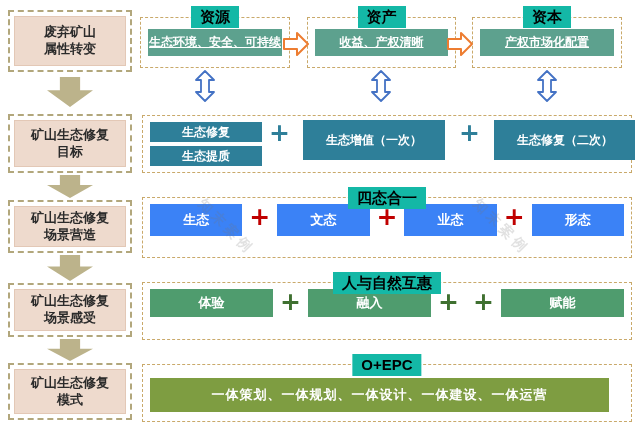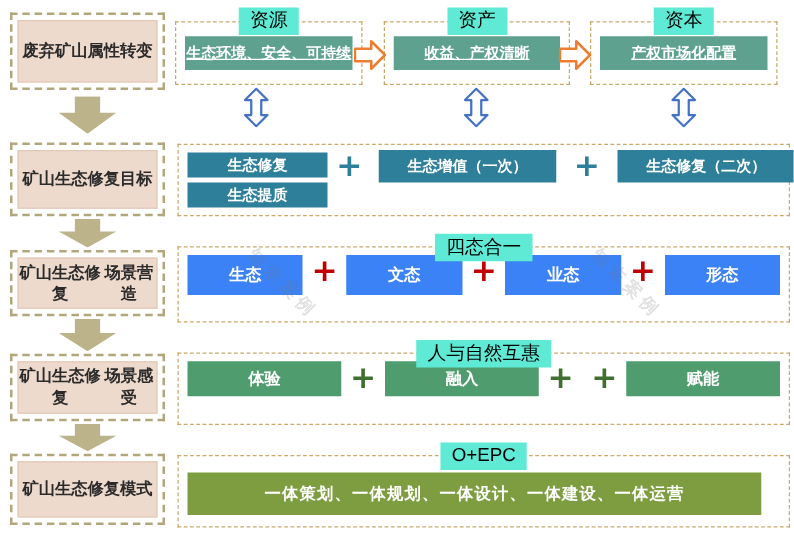--- a/index.html
+++ b/index.html
@@ -4,49 +4,49 @@
 <style>
   html,body{margin:0;padding:0;background:#fff;}
   .canvas{
     position:relative;width:635px;height:431px;background:#ffffff;overflow:hidden;
     font-family:"Liberation Sans","DejaVu Sans",sans-serif;color:#1a1a1a;
   }
   
   .lstep{position:absolute;left:8px;width:124px;border:2px dashed #b2a77c;background:#fff;
     box-sizing:border-box;padding:4px;}
   .lstep-inner{background:#eedacd;border:1px solid #e3c8b6;height:100%;box-sizing:border-box;
-    display:flex;flex-direction:row;align-items:center;justify-content:center;
+    display:flex;flex-direction:column;align-items:center;justify-content:center;
     font-weight:bold;font-size:13px;line-height:1.3;color:#2b2b2b;text-align:center;}
   .darrow{position:absolute;left:47px;width:46px;background:#bcb38b;
     clip-path:polygon(28% 0,72% 0,72% 44%,100% 44%,50% 100%,0 44%,28% 44%);}
   
   .tgroup{position:absolute;top:4px;height:64px;}
   .tgroup .dash{position:absolute;top:13px;left:0;right:0;bottom:0;
     border:1.5px dashed #c9a96a;box-sizing:border-box;}
   .row-title,.tgroup .gtitle{position:absolute;top:-11px;left:50%;transform:translateX(-50%);
-    background:#5eead4;padding:0 9px;font-weight:normal;font-size:15px;color:#000;
+    background:#14b8a6;padding:0 9px;font-weight:bold;font-size:15px;color:#000;
     white-space:nowrap;z-index:3;line-height:22px;}
   .tgroup .gtitle{top:2px;}
   .tealbox{position:absolute;top:25px;left:8px;right:8px;height:27px;background:#5da18e;
     color:#fff;font-weight:bold;font-size:12px;display:flex;align-items:center;
     justify-content:center;white-space:nowrap;z-index:2;text-decoration:underline;}
   .harrow{position:absolute;z-index:4;}
   .varrow{position:absolute;z-index:1;}
   
   .rrow{position:absolute;left:142px;width:490px;border:1.5px dashed #c9a96a;
     box-sizing:border-box;background:transparent;}
   .rrow .content{position:absolute;left:7px;right:7px;top:0;bottom:0;display:flex;
     align-items:flex-start;}
   .plus{font-weight:bold;font-size:25px;line-height:1;flex:0 0 auto;margin:0 7px;
     font-family:"DejaVu Sans",sans-serif;}
   
   .stackcol{display:flex;flex-direction:column;gap:4px;flex:0 0 112px;margin-top:2px;}
   .stackcol .sbox{height:20px;background:#2e7f99;color:#fff;font-weight:bold;font-size:12px;
     display:flex;align-items:center;justify-content:center;}
-  .widebox{flex:0 0 142px;height:26px;background:#2e7f99;color:#fff;font-weight:bold;
+  .widebox{flex:0 0 142px;height:40px;background:#2e7f99;color:#fff;font-weight:bold;
     font-size:12px;display:flex;align-items:center;justify-content:center;white-space:nowrap;}
   .plus-teal{color:#2e7f99;}
   
   .redbox{flex:1 1 0;height:32px;background:#3b82f6;color:#fff;font-weight:bold;
     font-size:13px;display:flex;align-items:center;justify-content:center;}
   .plus-red{color:#c00000;}
   
   .greenbox{flex:1 1 0;height:28px;background:#4f9c6e;color:#fff;font-weight:bold;
     font-size:13px;display:flex;align-items:center;justify-content:center;}
   .plus-green{color:#3f7030;}

